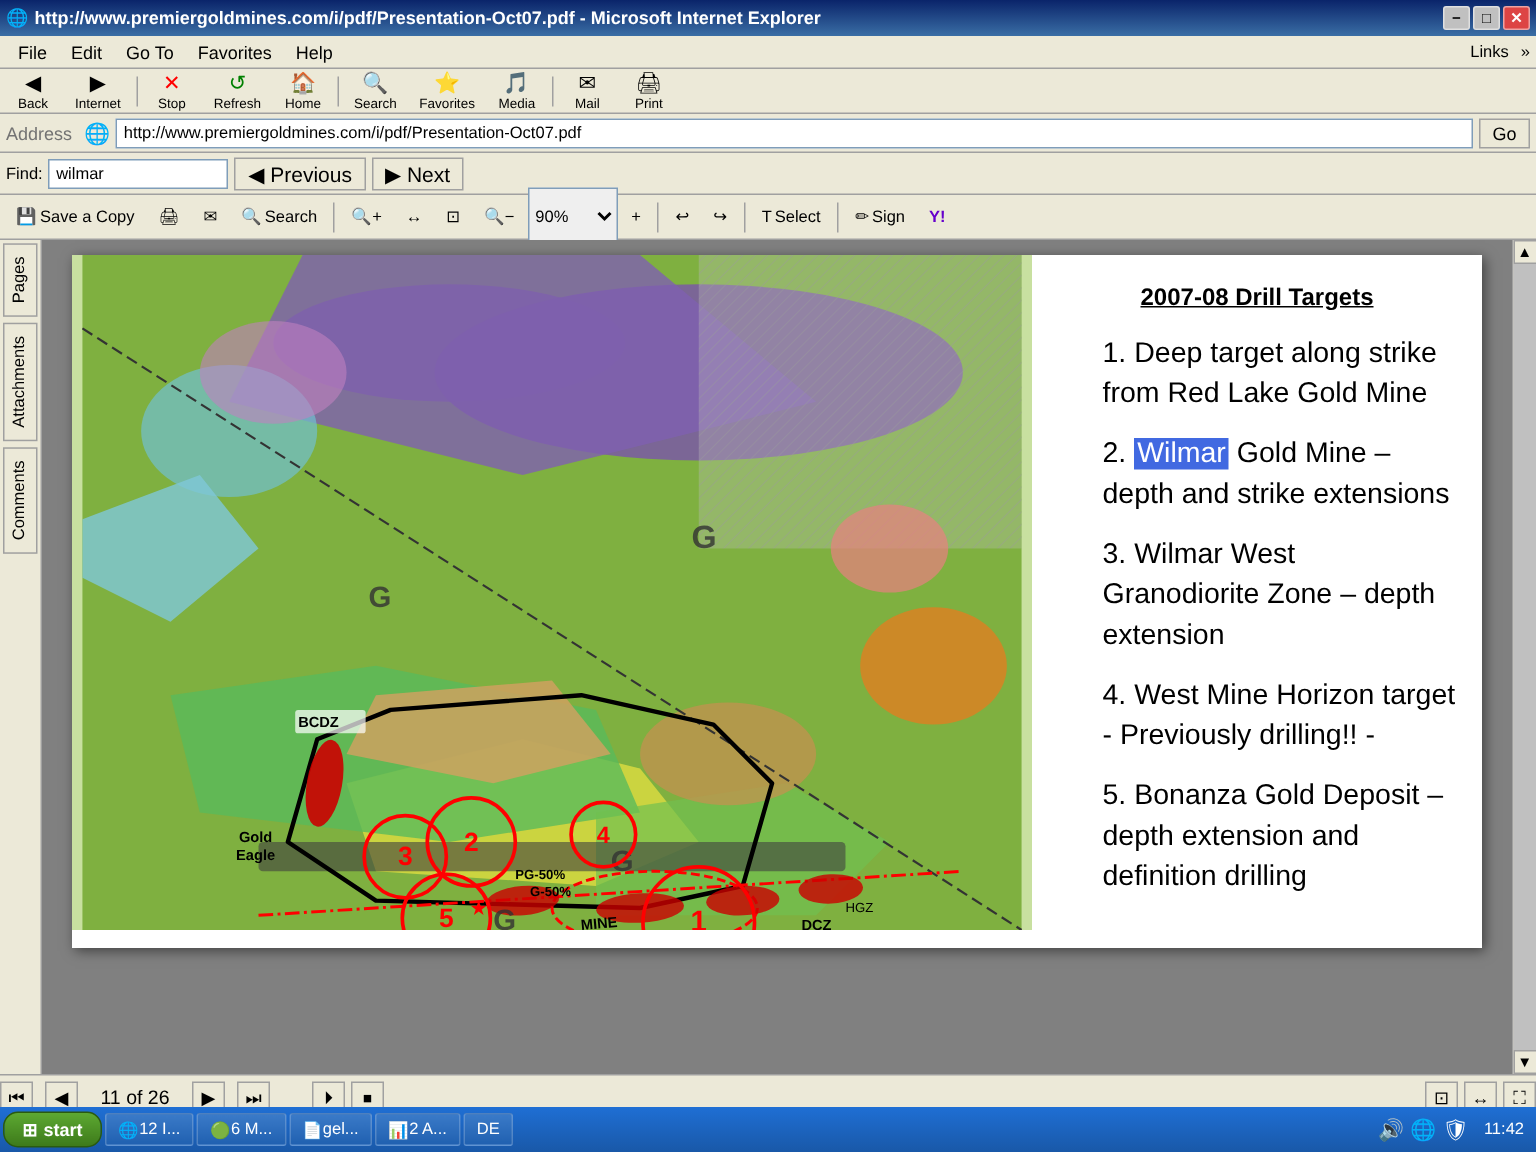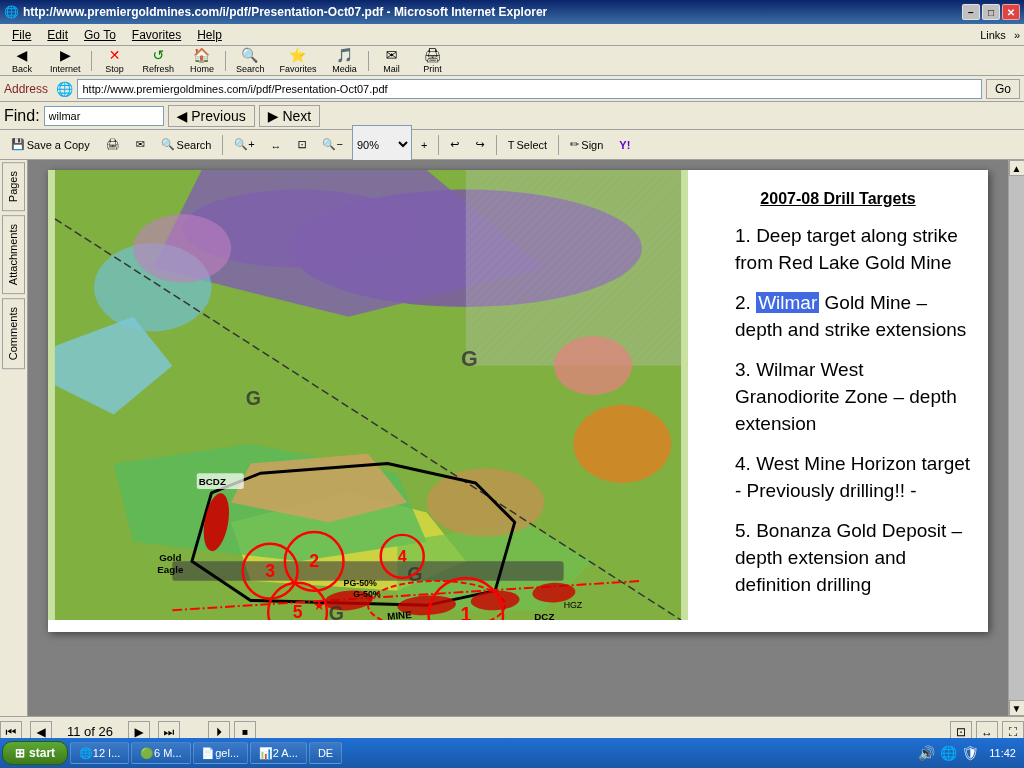--- a/index.html
+++ b/index.html
@@ -30,34 +30,34 @@
     
     #menubar {
       background: #ece9d8;
       height: 22px;
       display: flex;
       align-items: center;
       padding: 0 4px;
       border-bottom: 1px solid #a0a0a0;
       font-size: 12px;
     }
-    .menu-item { padding: 2px 8px; cursor: pointer; text-decoration: underline; }
+    .menu-item { padding: 2px 8px; cursor: pointer; }
     .tb-separator { width: 1px; height: 20px; background: #a0a0a0; margin: 0 2px; }
 
     
     #address-bar {
       background: #ece9d8;
       display: flex;
       align-items: center;
       padding: 2px 4px;
       border-bottom: 1px solid #a0a0a0;
       height: 26px;
       gap: 4px;
     }
-    #address-label { font-size: 12px; color: #7f1d1d; padding-right: 4px; }
+    #address-label { font-size: 12px; color: #737373; padding-right: 4px; }
     #address-input {
       flex: 1;
       height: 20px;
       border: 1px solid #7f9db9;
       padding: 1px 4px;
       font-size: 11px;
       background: white;
     }
     #go-btn {
       background: #ece9d8;
@@ -408,21 +408,21 @@
 </div>
 
 <div id="address-bar">
   <span id="address-label">Address</span>
   <span style="font-size:14px;">🌐</span>
   <input id="address-input" type="text" value="http://www.premiergoldmines.com/i/pdf/Presentation-Oct07.pdf" style="">
   <button id="go-btn">Go</button>
 </div>
 
 <div id="find-bar">
-  <span style="font-size:16px;">Find:</span>
+  <span style="font-size:11px;">Find:</span>
   <input id="find-input" type="text" value="wilmar" style="">
   <button class="find-btn">
     <span>◀</span>
     <span>Previous</span>
   </button>
   <button class="find-btn">
     <span>▶</span>
     <span>Next</span>
   </button>
 </div>

